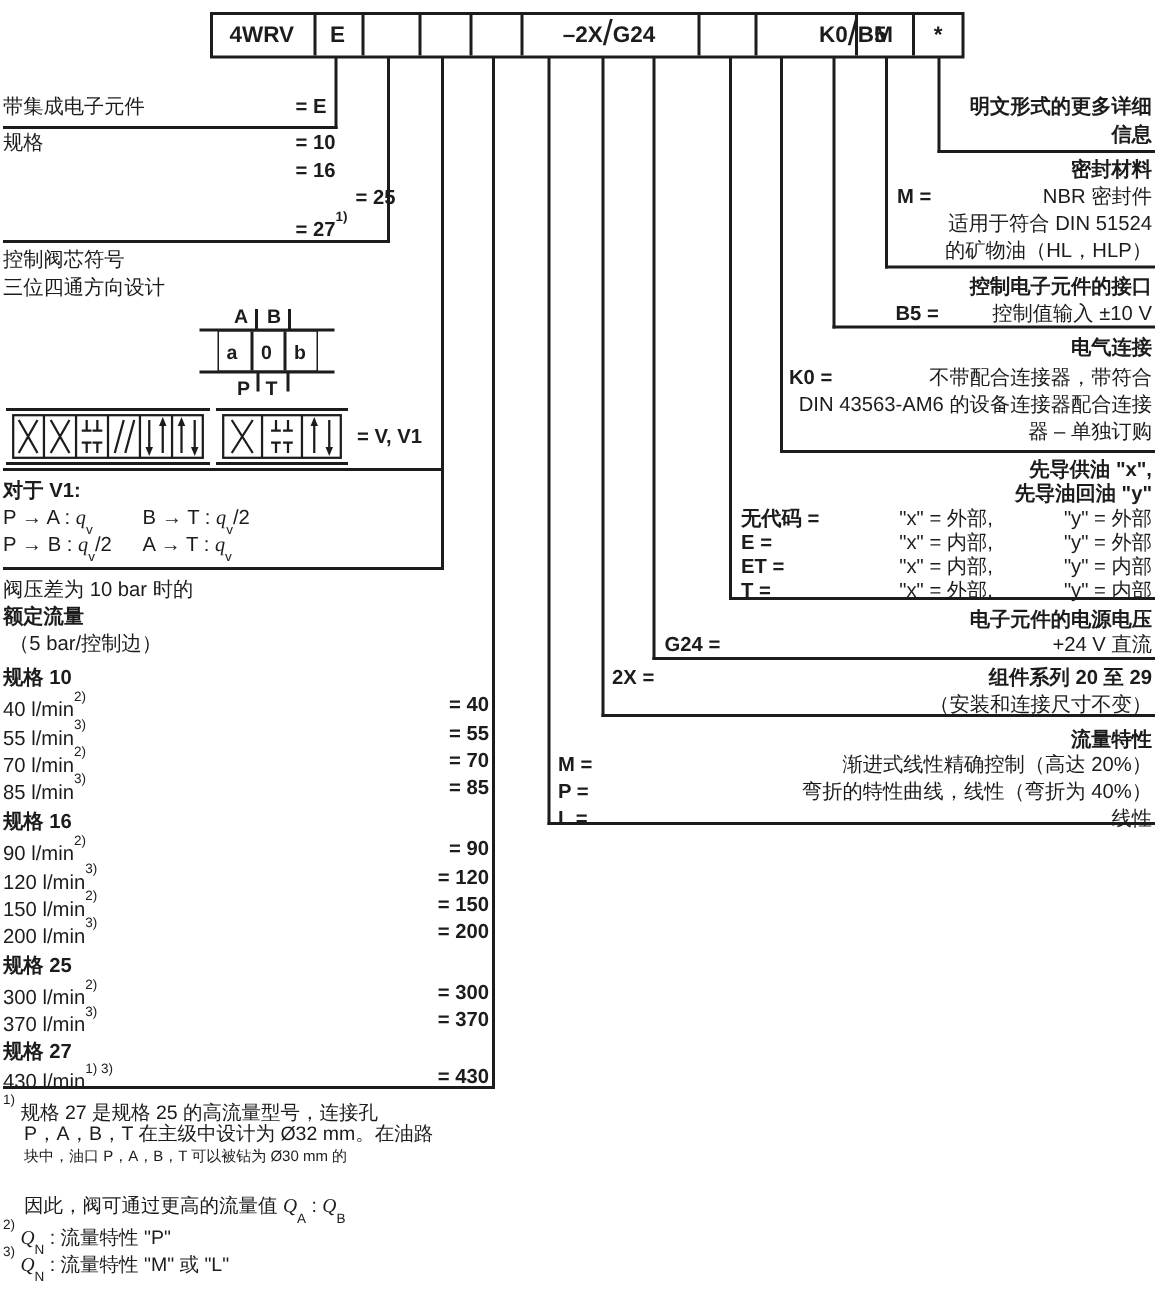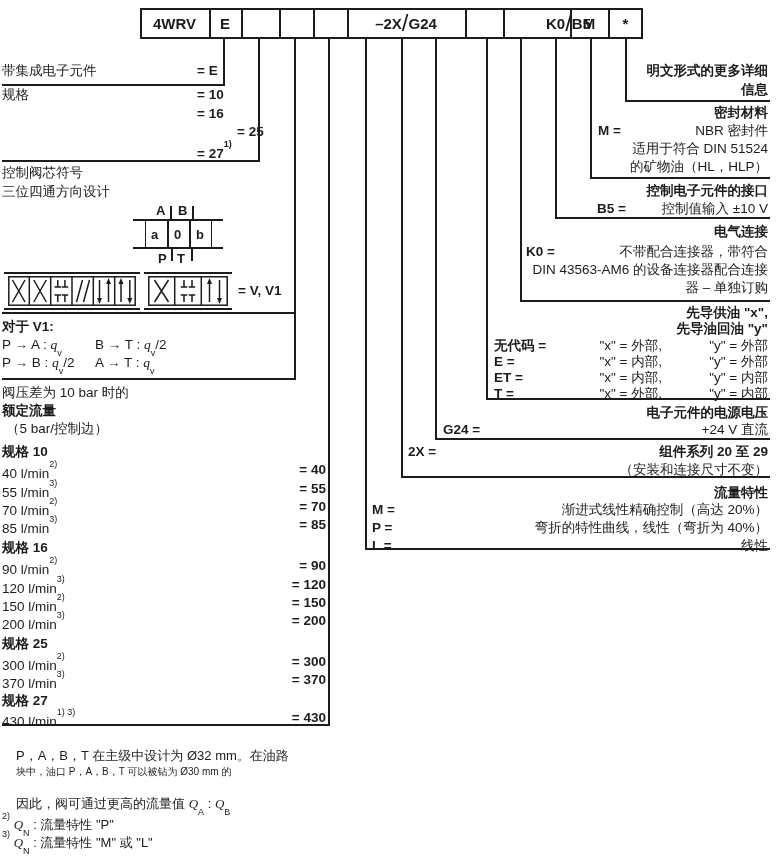--- a/index.html
+++ b/index.html
@@ -209,20 +209,21 @@
   <div class="t b" style="left:2px;top:635px;">规格 25</div>
   <div class="t" style="left:2px;top:653px;"><span>300 l/min</span><sup class="fs">2)</sup></div>
   <div class="t b r" style="left:240px;top:653px;width:86px;">= 300</div>
   <div class="t" style="left:2px;top:671px;"><span>370 l/min</span><sup class="fs">3)</sup></div>
   <div class="t b r" style="left:240px;top:671px;width:86px;">= 370</div>
 
   <div class="t b" style="left:2px;top:692px;">规格 27</div>
   <div class="t" style="left:2px;top:709px;"><span>430 l/min</span><sup class="fs">1) 3)</sup></div>
   <div class="t b r" style="left:240px;top:709px;width:86px;">= 430</div>
 
+  <div class="t" style="left:2px;top:730px;font-size:13px;"><sup class="fs">1)</sup> <span>规格 27 是规格 25 的高流量型号，连接孔</span></div>
   <div class="t" style="left:16px;top:747px;font-size:13px;">P，A，B，T 在主级中设计为 Ø32 mm。在油路</div>
   <div class="t" style="left:16px;top:763px;font-size:10px;">块中，油口 P，A，B，T 可以被钻为 Ø30 mm 的</div>
   <div class="t" style="left:16px;top:795px;font-size:13px;"><span>因此，阀可通过更高的流量值 </span><span class="m">Q</span><sub class="fs">A</sub><span> : </span><span class="m">Q</span><sub class="fs">B</sub></div>
   <div class="t" style="left:2px;top:813px;font-size:13px;"><sup class="fs">2)</sup> <span class="m">Q</span><sub class="fs">N</sub><span> : 流量特性 "P"</span></div>
   <div class="t" style="left:2px;top:831px;font-size:13px;"><sup class="fs">3)</sup> <span class="m">Q</span><sub class="fs">N</sub><span> : 流量特性 "M" 或 "L"</span></div>
 
   <div class="t b r" style="left:430px;top:62px;width:338px;">明文形式的更多详细</div>
   <div class="t b r" style="left:430px;top:81px;width:338px;">信息</div>
 
   <div class="t b r" style="left:430px;top:104px;width:338px;">密封材料</div>

